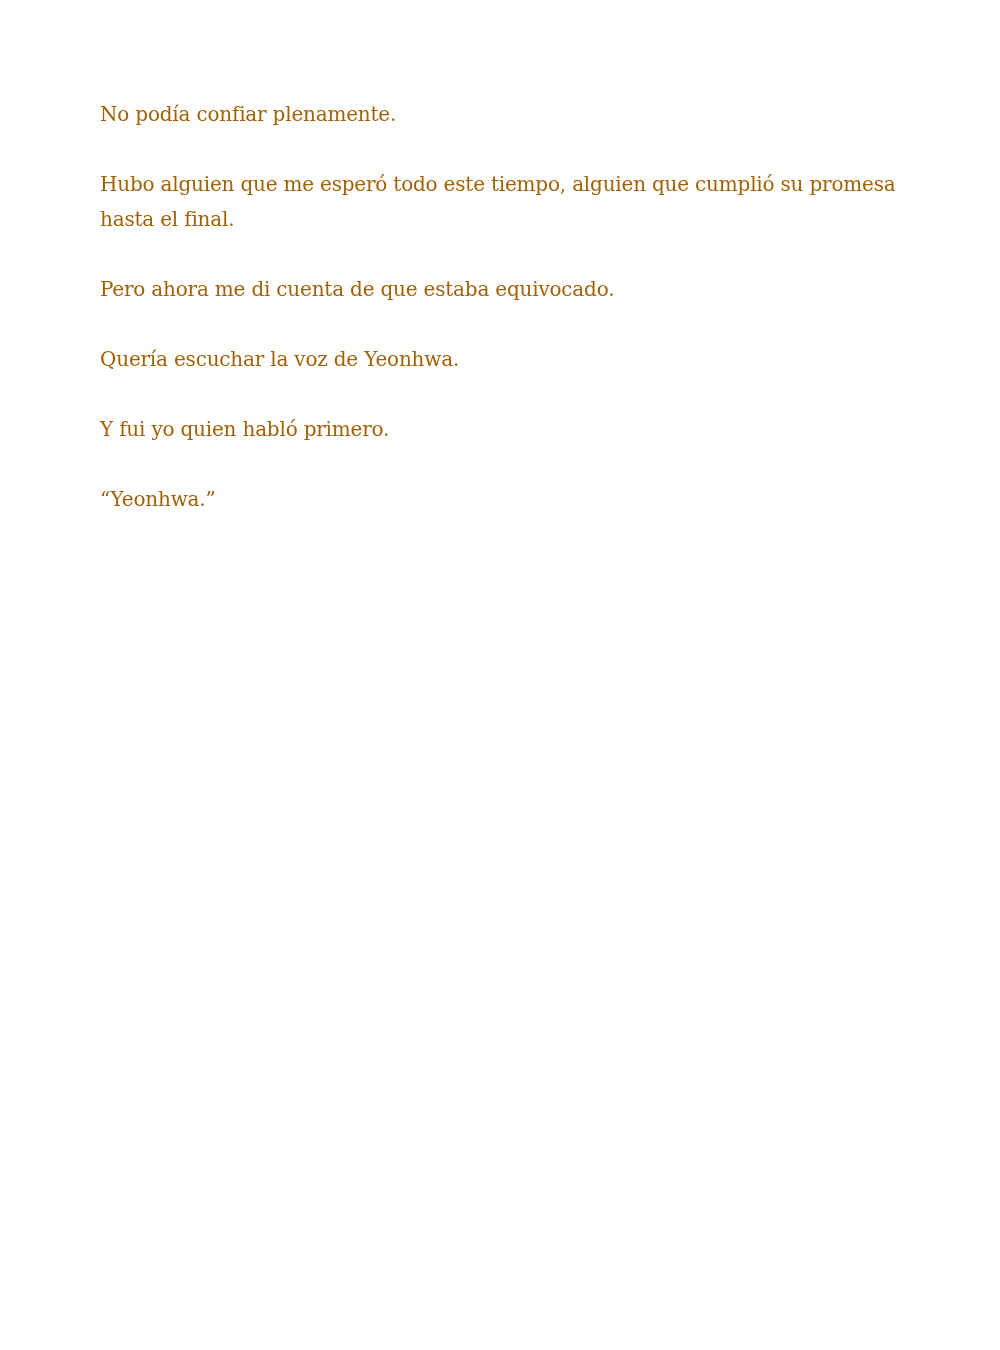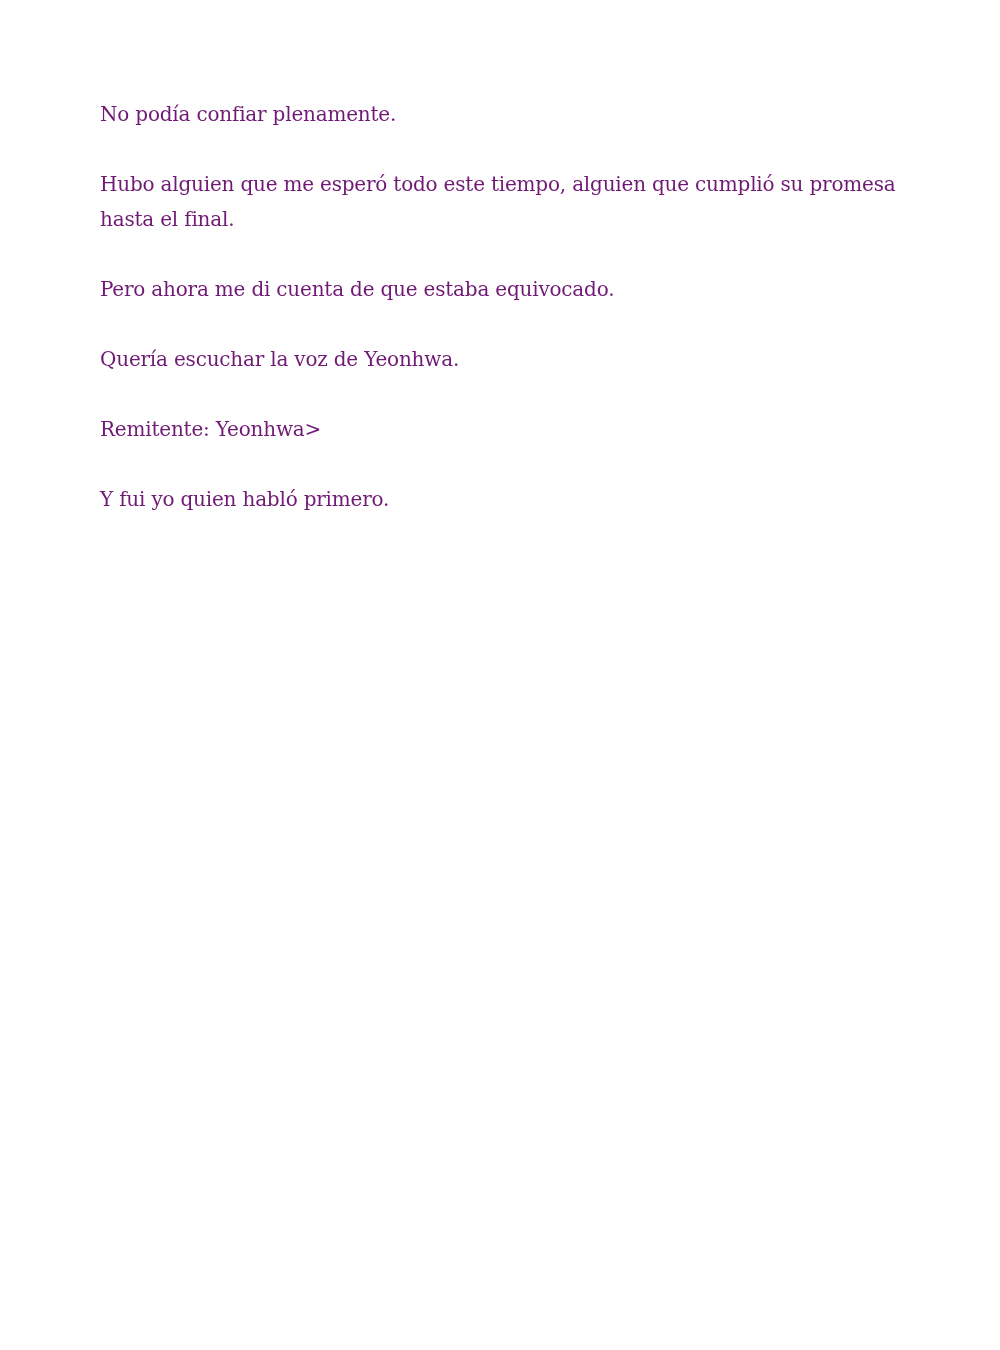--- a/index.html
+++ b/index.html
@@ -14,21 +14,21 @@
       overflow: hidden;
     }
     .page {
       position: absolute;
       left: 100px;
       top: 97px;
       width: 800px;
       font-family: "DejaVu Serif", "Liberation Serif", serif;
       font-size: 20px;
       line-height: 35px;
-      color: #701a75;
+      color: #a16207;
     }
     .para {
       margin: 0 0 35px 0;
       letter-spacing: -0.2px;
     }
     .narrow {
       font-family: "Liberation Serif", "DejaVu Serif", serif;
       font-size: 22.5px;
       letter-spacing: 0;
     }
@@ -38,15 +38,15 @@
     }
   </style>
 </head>
 <body>
 
 <div class="page">
   <p class="para">No podía confiar plenamente.</p>
   <p class="para">Hubo alguien que me esperó todo este tiempo, alguien que cumplió su promesa hasta el final.</p>
   <p class="para">Pero ahora me di cuenta de que estaba equivocado.</p>
   <p class="para">Quería escuchar la voz de Yeonhwa.</p>
-  <p class="para">Remitente: Yeonhwa&gt;</p>
   <p class="para">Y fui yo quien habló primero.</p>
+  <p class="para">“Yeonhwa.”</p>
 </div>
 
 </body></html>

